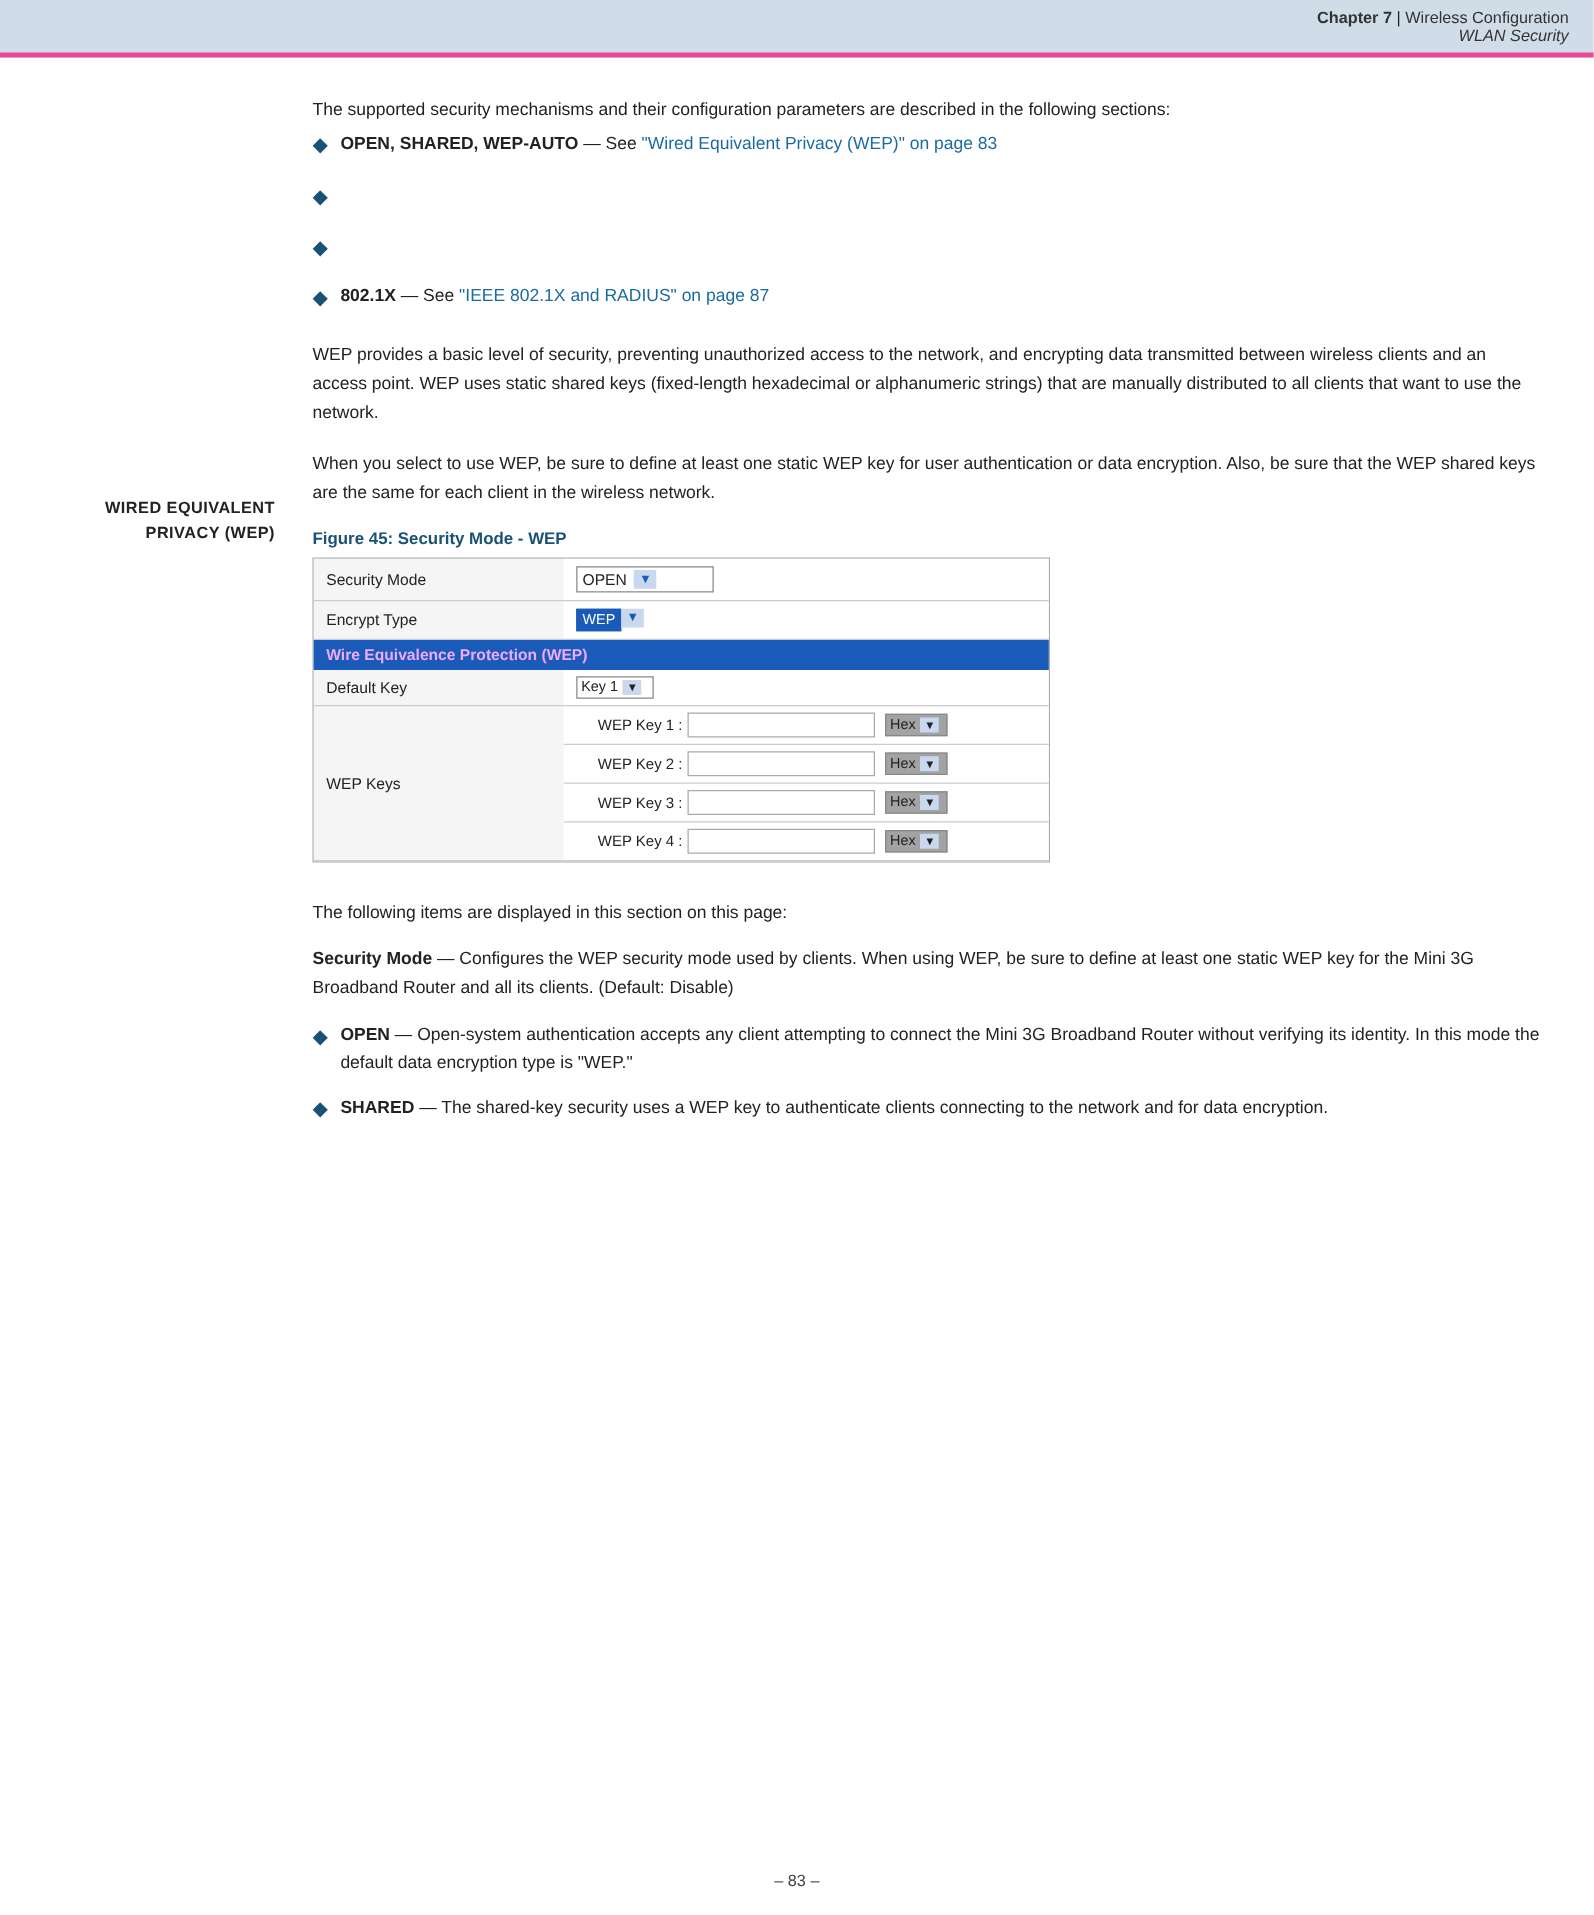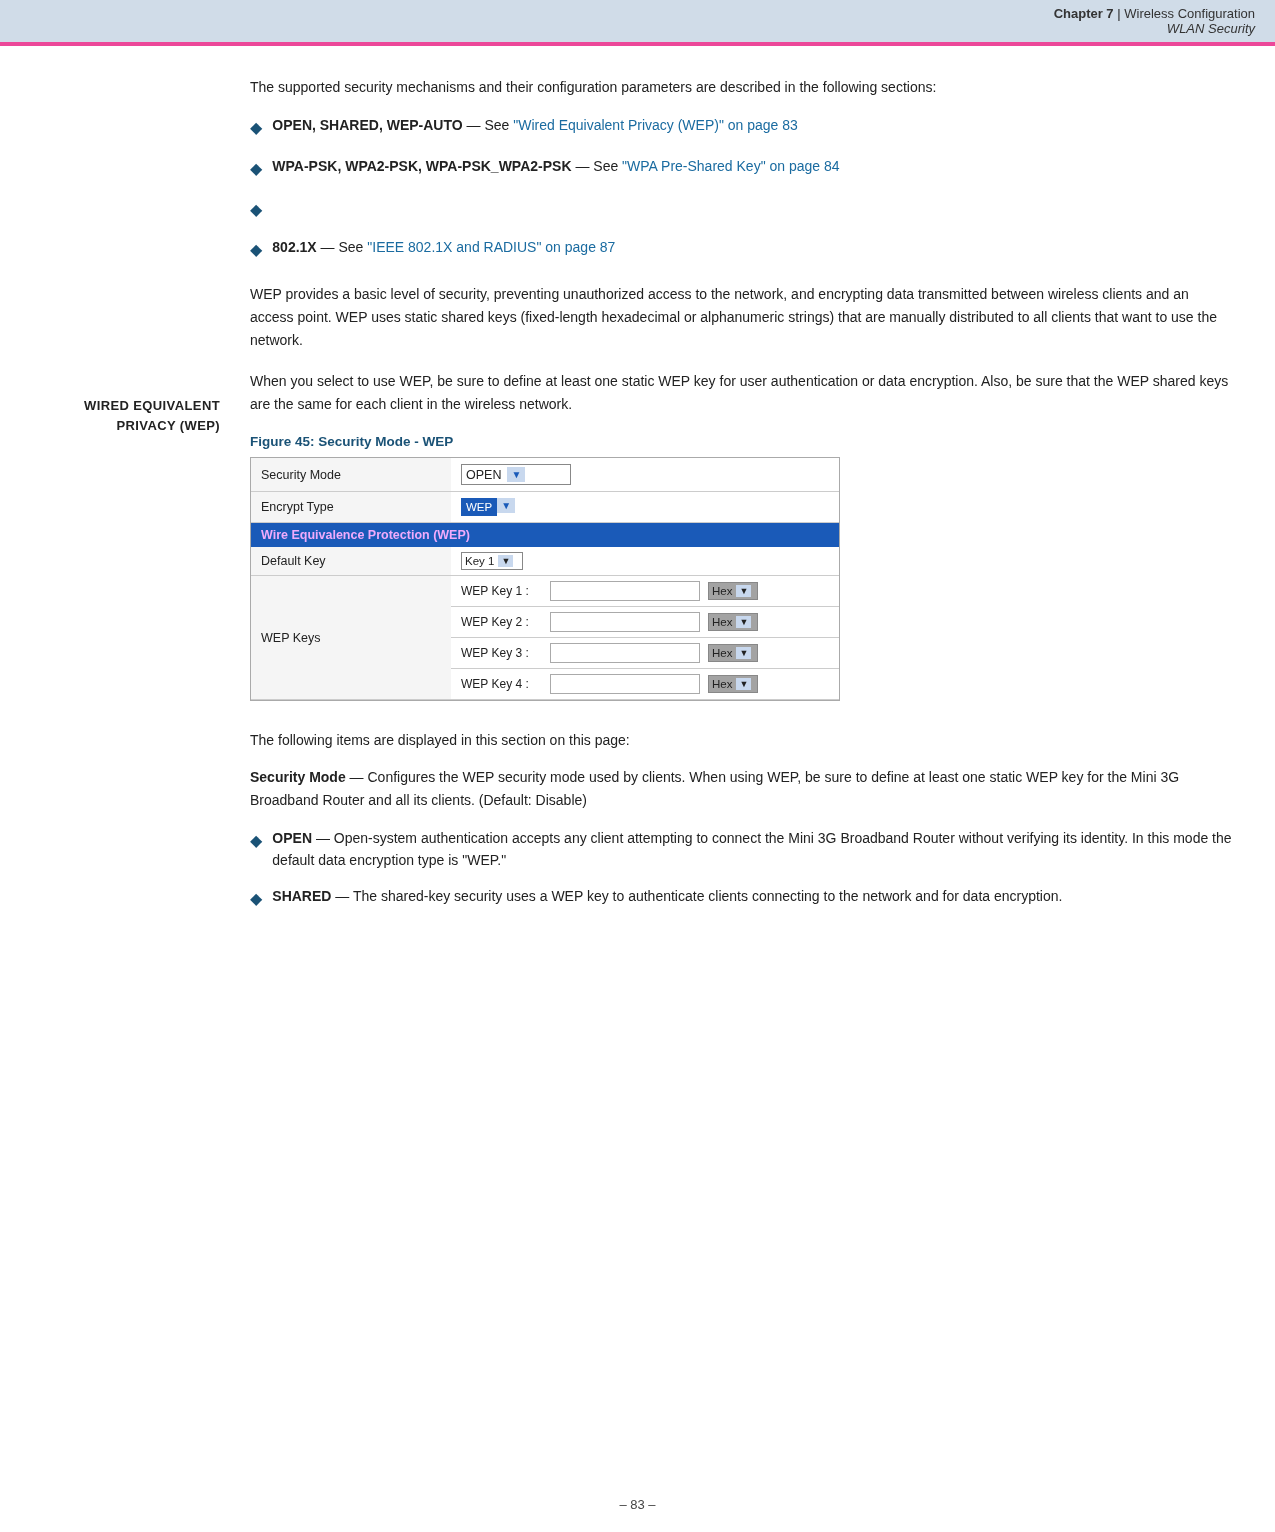--- a/index.html
+++ b/index.html
@@ -65,21 +65,21 @@
       text-transform: uppercase;
       letter-spacing: 0.03em;
       margin-top: 320px;
       line-height: 1.5;
     }
 
     
     .intro-text {
       font-size: 14px;
       line-height: 1.6;
-      margin-bottom: 16px;
+      margin-bottom: 5px;
     }
 
     
     .bullet-list {
       list-style: none;
       margin: 0 0 20px 0;
       padding: 0;
     }
     .bullet-list li {
       display: flex;
@@ -217,20 +217,21 @@
       margin-left: 4px;
       font-size: 9px;
       background: #c8d8ee;
       padding: 1px 3px;
     }
 
     .wep-key-row-inner {
       display: flex;
       align-items: center;
       gap: 4px;
+      text-align: right;
     }
 
     
     .bottom-section {
       margin-top: 10px;
     }
 
     .bottom-text {
       font-size: 14px;
       line-height: 1.65;
@@ -303,23 +304,20 @@
 
     <ul class="bullet-list">
       <li>
         <span class="bullet-diamond">◆</span>
         <span>
           <b>OPEN, SHARED, WEP-AUTO</b><span> — See </span><a class="link-text">"Wired Equivalent Privacy (WEP)" on page 83</a>
         </span>
       </li>
       <li>
         <span class="bullet-diamond">◆</span>
-        <span>
-          <b>WPA-PSK, WPA2-PSK, WPA-PSK_WPA2-PSK</b><span> — See </span><a class="link-text">"WPA Pre-Shared Key" on page 84</a>
-        </span>
       </li>
       <li>
         <span class="bullet-diamond">◆</span>
       </li>
       <li>
         <span class="bullet-diamond">◆</span>
         <span>
           <b>802.1X</b><span> — See </span><a class="link-text">"IEEE 802.1X and RADIUS" on page 87</a>
         </span>
       </li>

